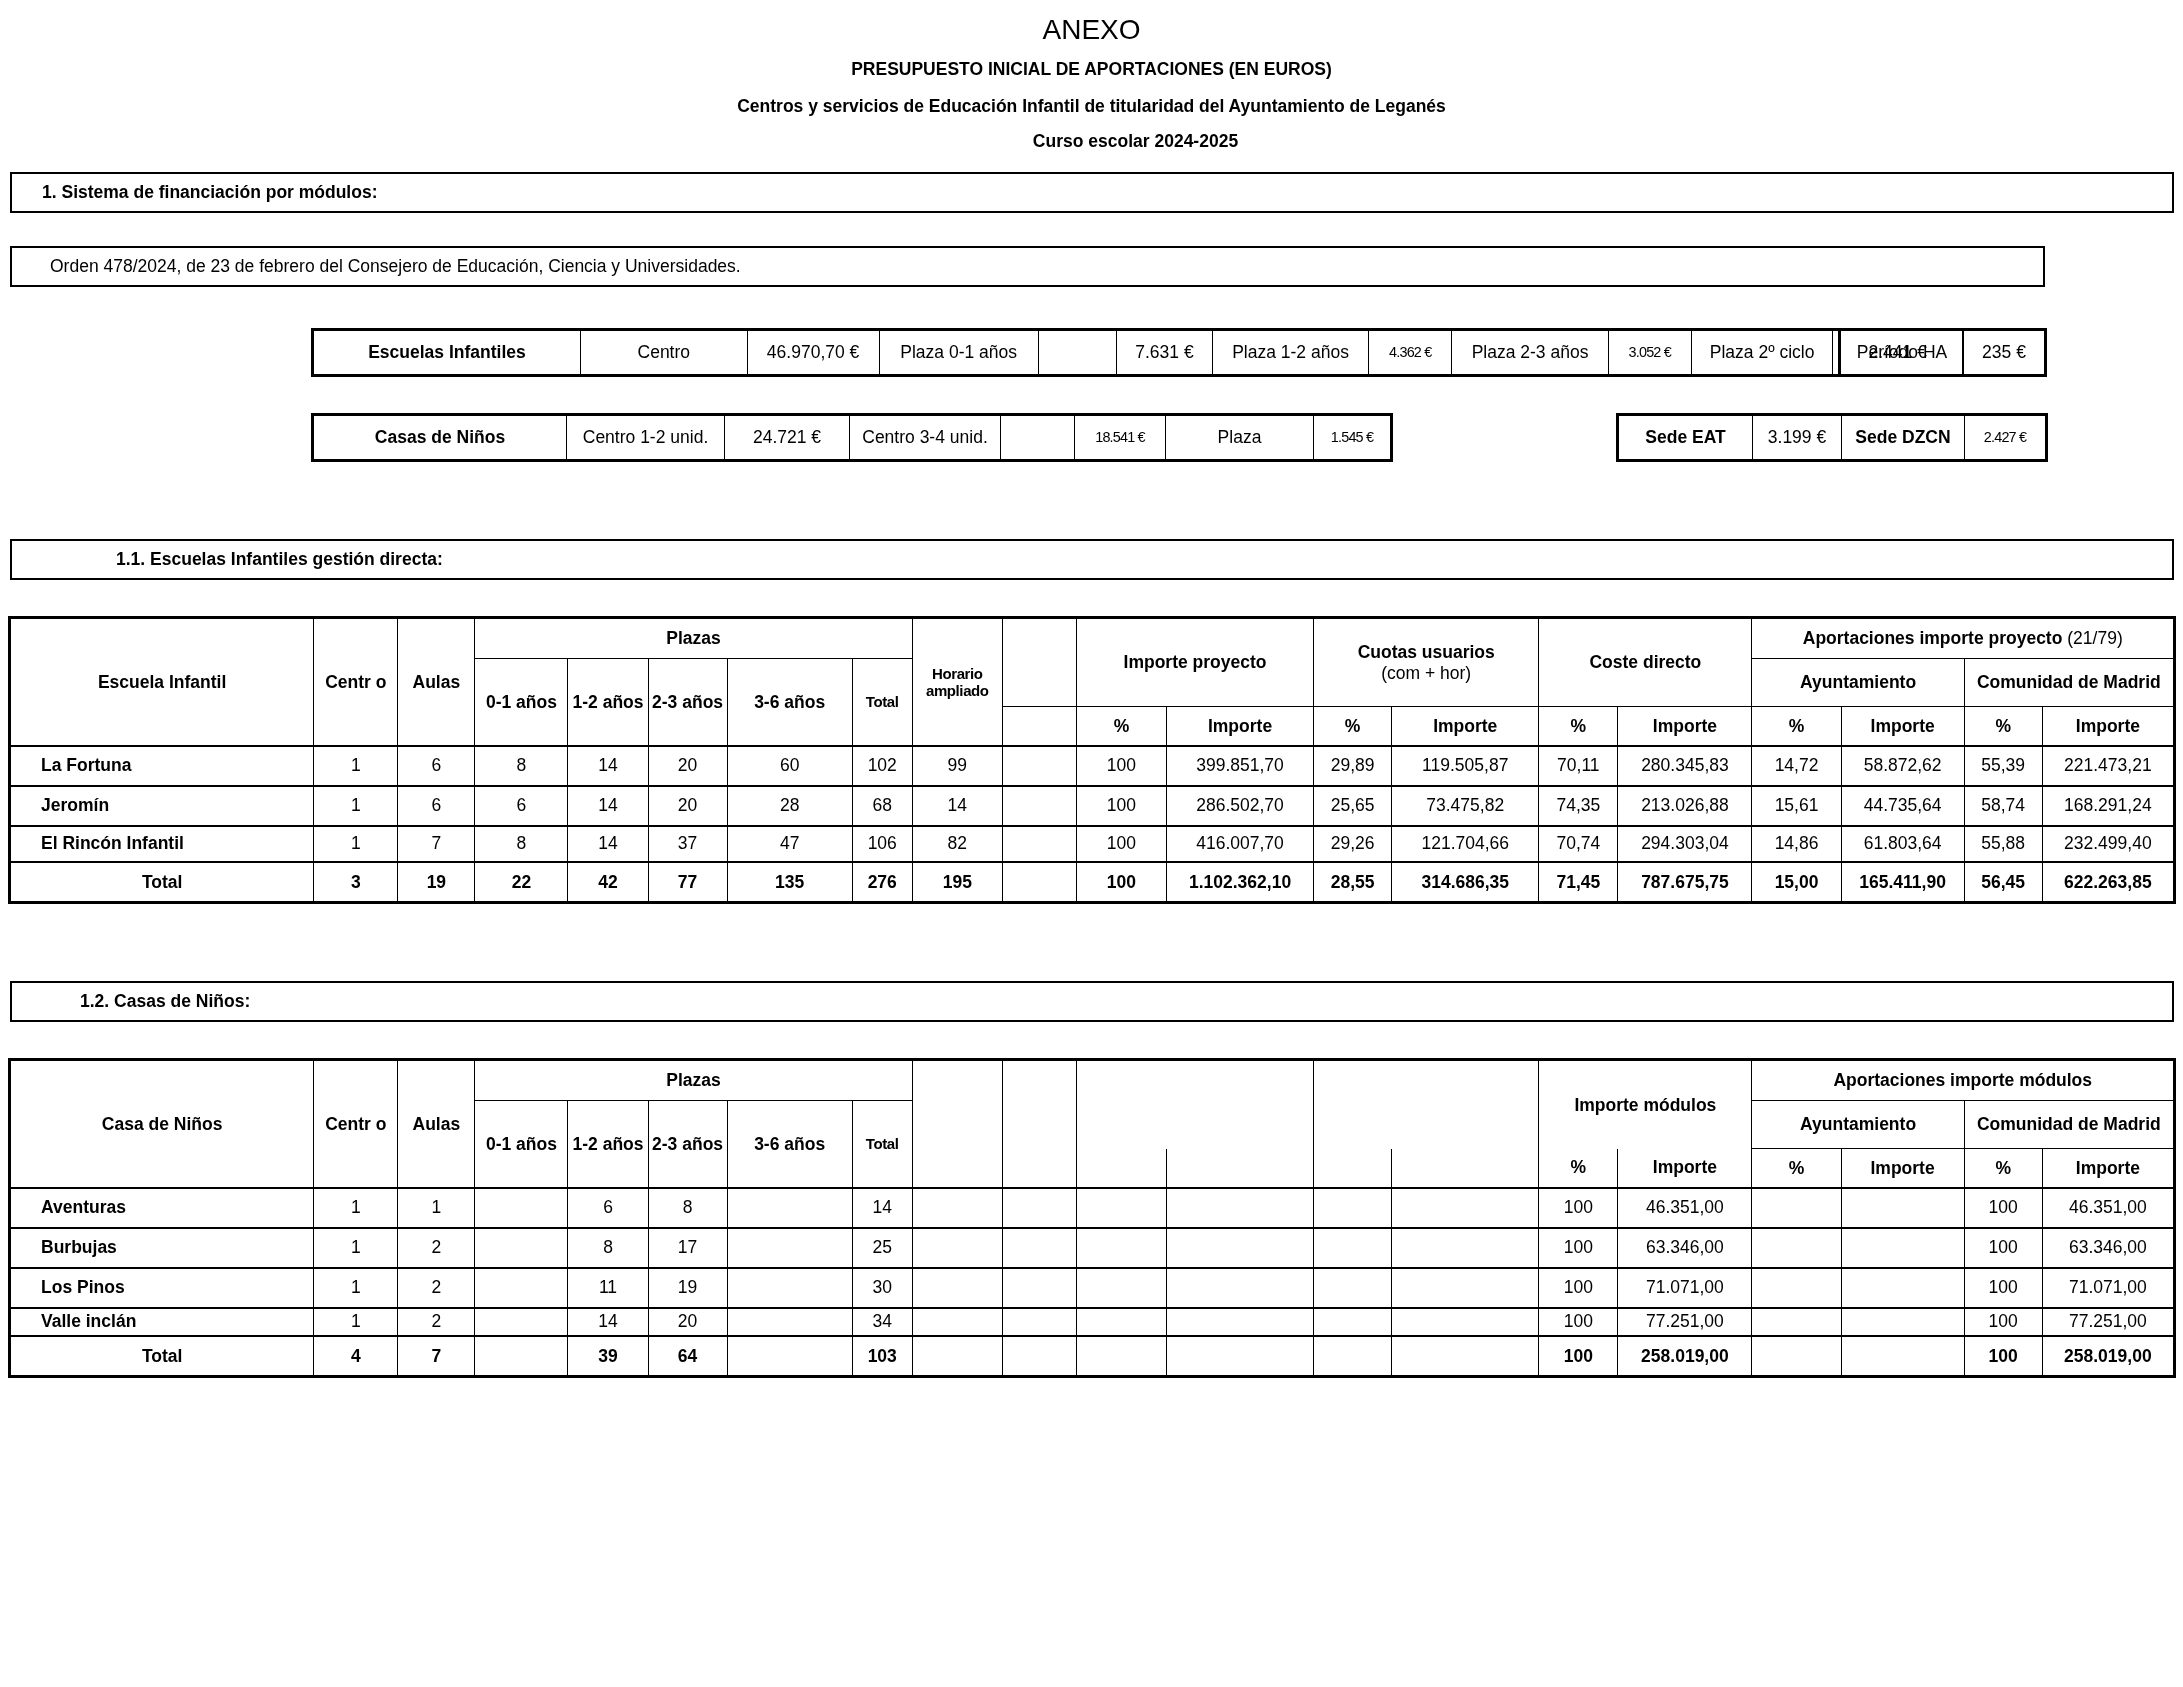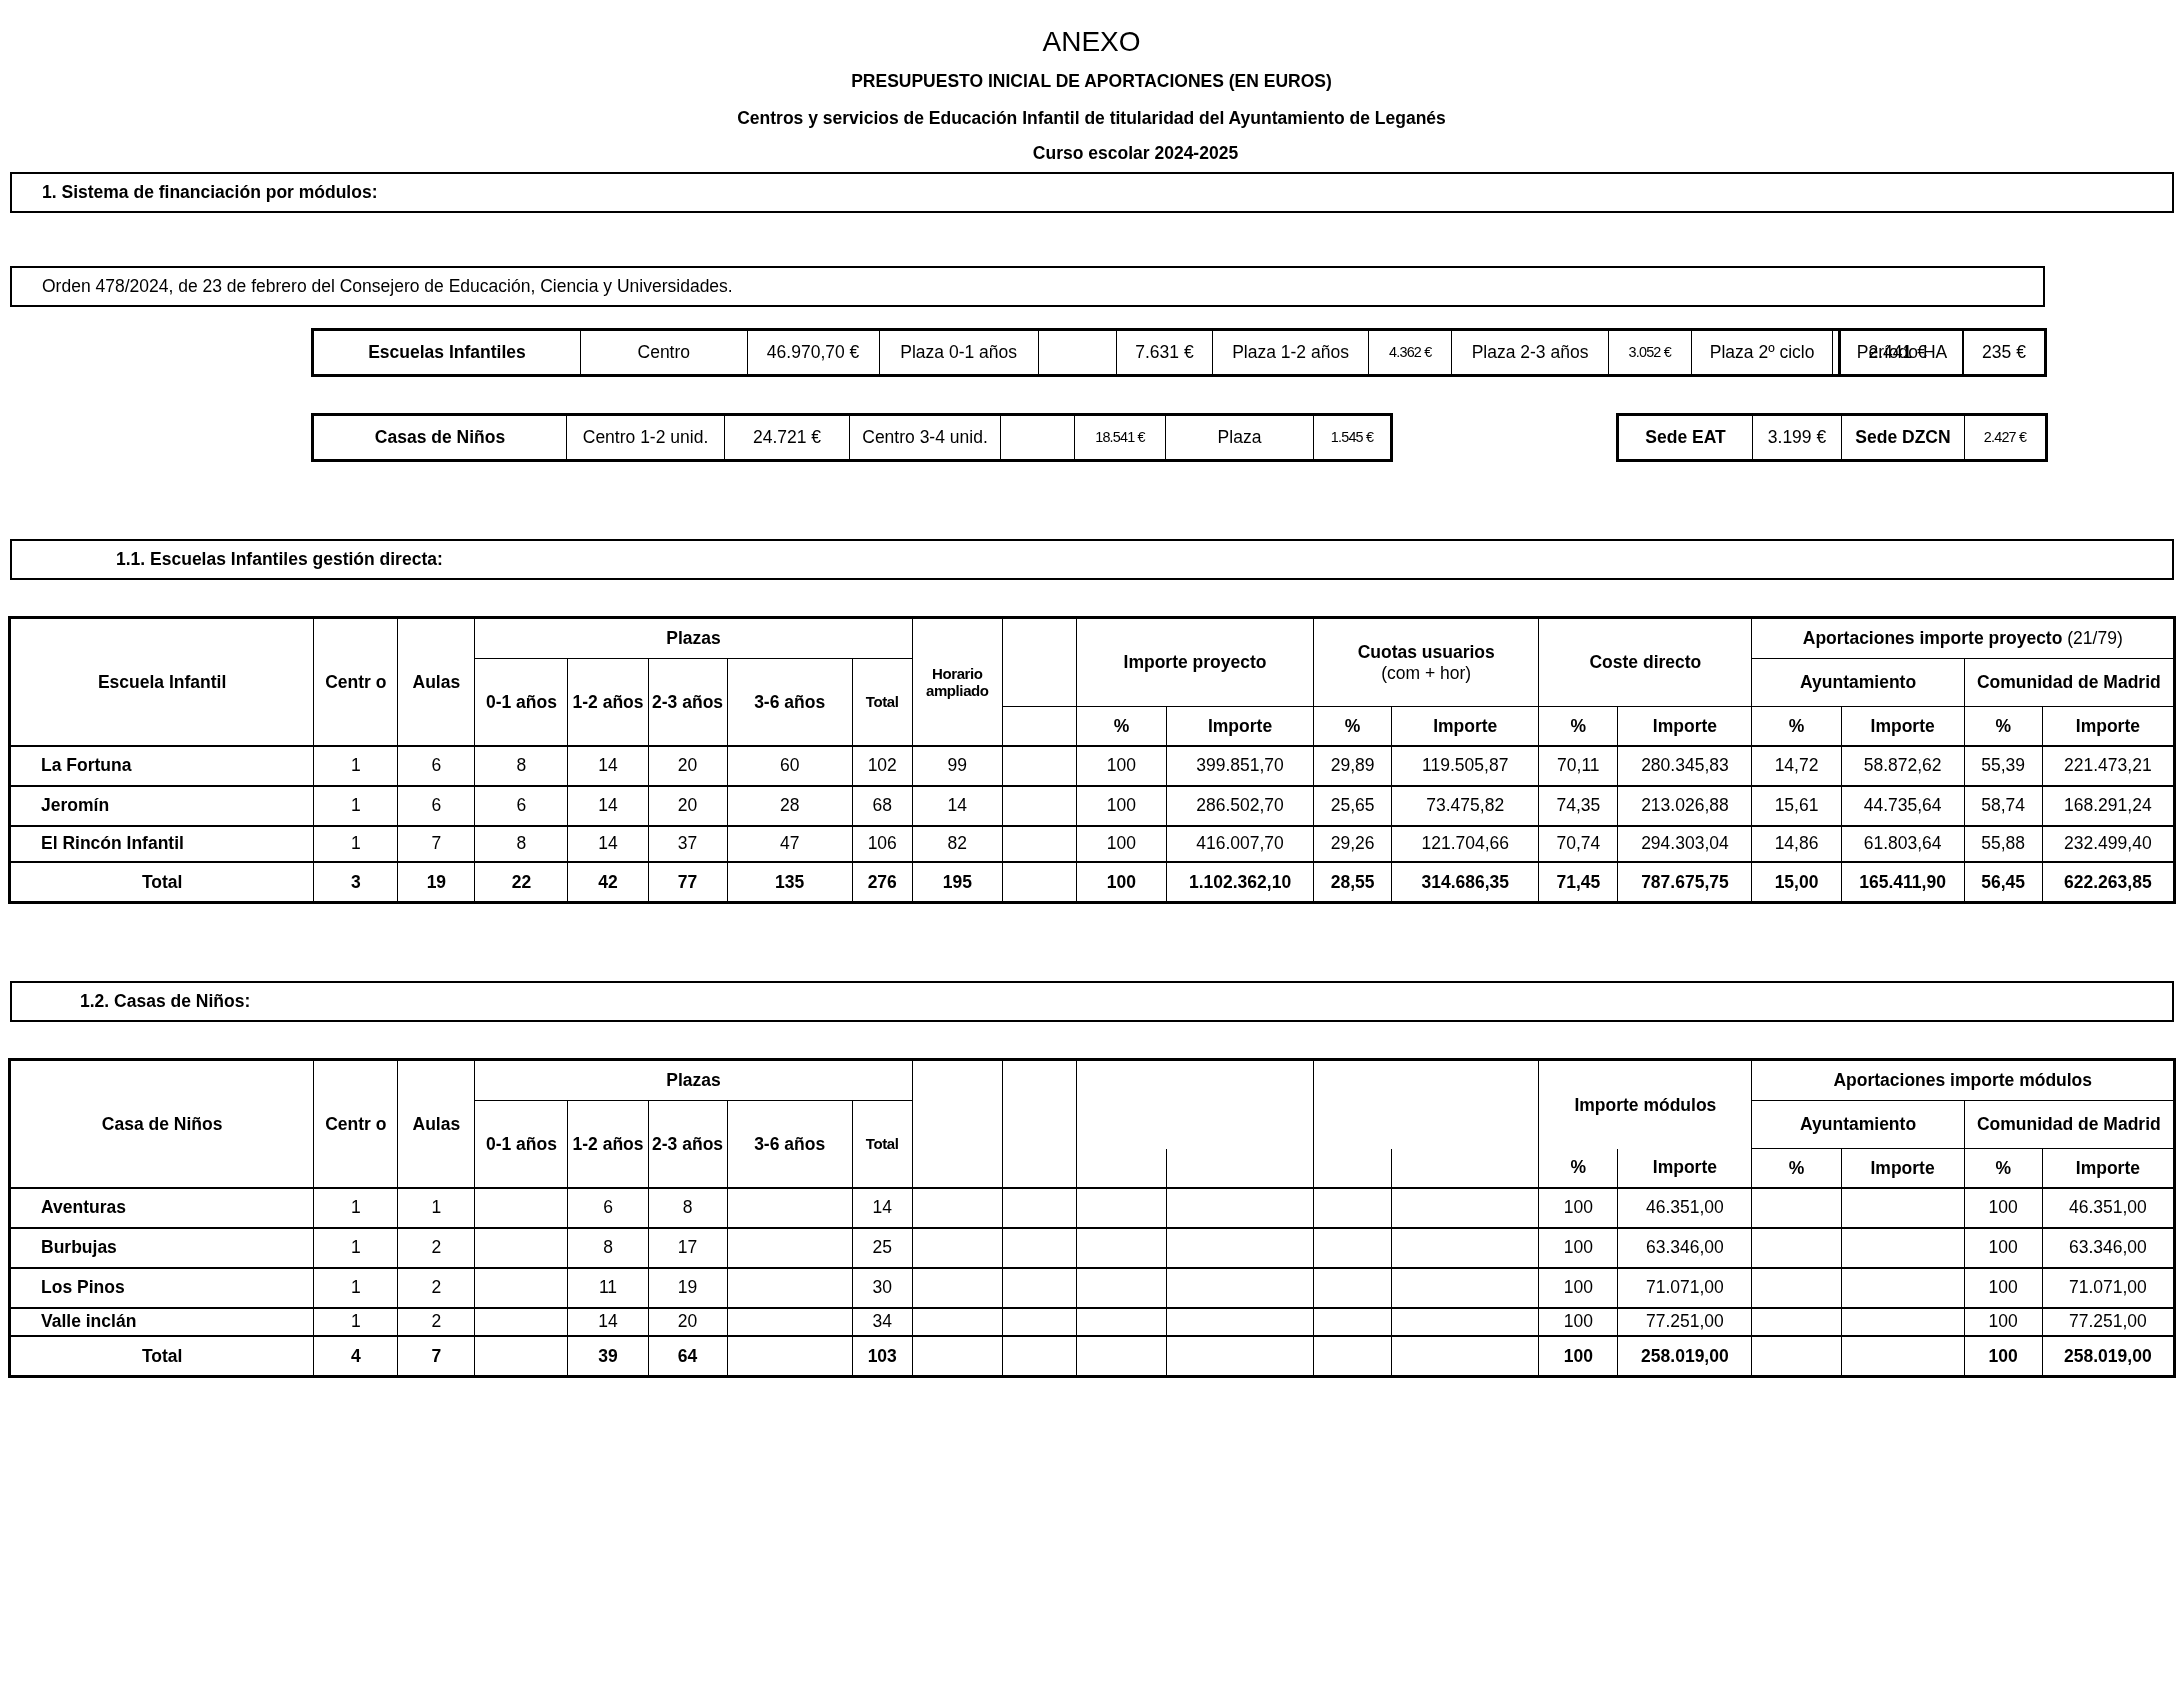--- a/index.html
+++ b/index.html
@@ -1,17 +1,17 @@
 <!DOCTYPE html>
 <html style="font-size:12px"><head>
 <meta charset="utf-8">
 <style>
   html, body { margin:0; padding:0; background:#fff; }
   body { width:2183px; height:1688px; position:relative; overflow:hidden; font-family:"Liberation Sans", sans-serif; color:#000; }
-  .abs { position:absolute;margin-top:12px; }
+  .abs { position:absolute; }
   .center { text-align:center; left:0; width:2183px; }
   .h-anexo { top:13.7px; font-size:28px; }
   .h-sub { font-size:17.5px; font-weight:bold; }
   .box { position:absolute; border:2.3px solid #000; box-sizing:border-box; display:flex; align-items:center; font-size:17.5px; }
   .box.bold { font-weight:bold; }
   table.grid { position:absolute; border-collapse:collapse; table-layout:fixed; font-size:17.5px; }
   table.grid td { border:1.5px solid #000; text-align:center; vertical-align:middle; padding:0 3px; line-height:1.15; overflow:hidden; }
   table.grid tr.thick td { border-top:2.3px solid #000; }
   table.grid td.left { text-align:left; padding-left:30px; }
   table.grid td.b { font-weight:bold; }
@@ -26,21 +26,21 @@
 <body>
 
 <div class="abs center h-anexo">ANEXO</div>
 <div class="abs center h-sub" style="top:59px;">PRESUPUESTO INICIAL DE APORTACIONES (EN EUROS)</div>
 <div class="abs center h-sub" style="top:96px;">Centros y servicios de Educación Infantil de titularidad del Ayuntamiento de Leganés</div>
 <div class="abs center h-sub" style="top:131px;padding-left:44px;">Curso escolar 2024-2025</div>
 
 <div class="box bold" style="left:10px; top:172px; width:2164px; height:41px; padding-left:30px;">
   <span>1. Sistema de financiación por módulos:</span>
 </div>
-<div class="box" style="left:10px; top:266px; width:2035px; height:41px; padding-left:30px;">
+<div class="box" style="left:10px; top:246px; width:2035px; height:41px; padding-left:38px;">
   <span>Orden 478/2024, de 23 de febrero del Consejero de Educación, Ciencia y Universidades.</span>
 </div>
 
 <table class="grid outer mod" style="left:313px; top:330px; width:1732px;">
   <colgroup>
     <col style="width:253px">
       <col style="width:158px">
       <col style="width:125px">
       <col style="width:151px">
       <col style="width:74px">

